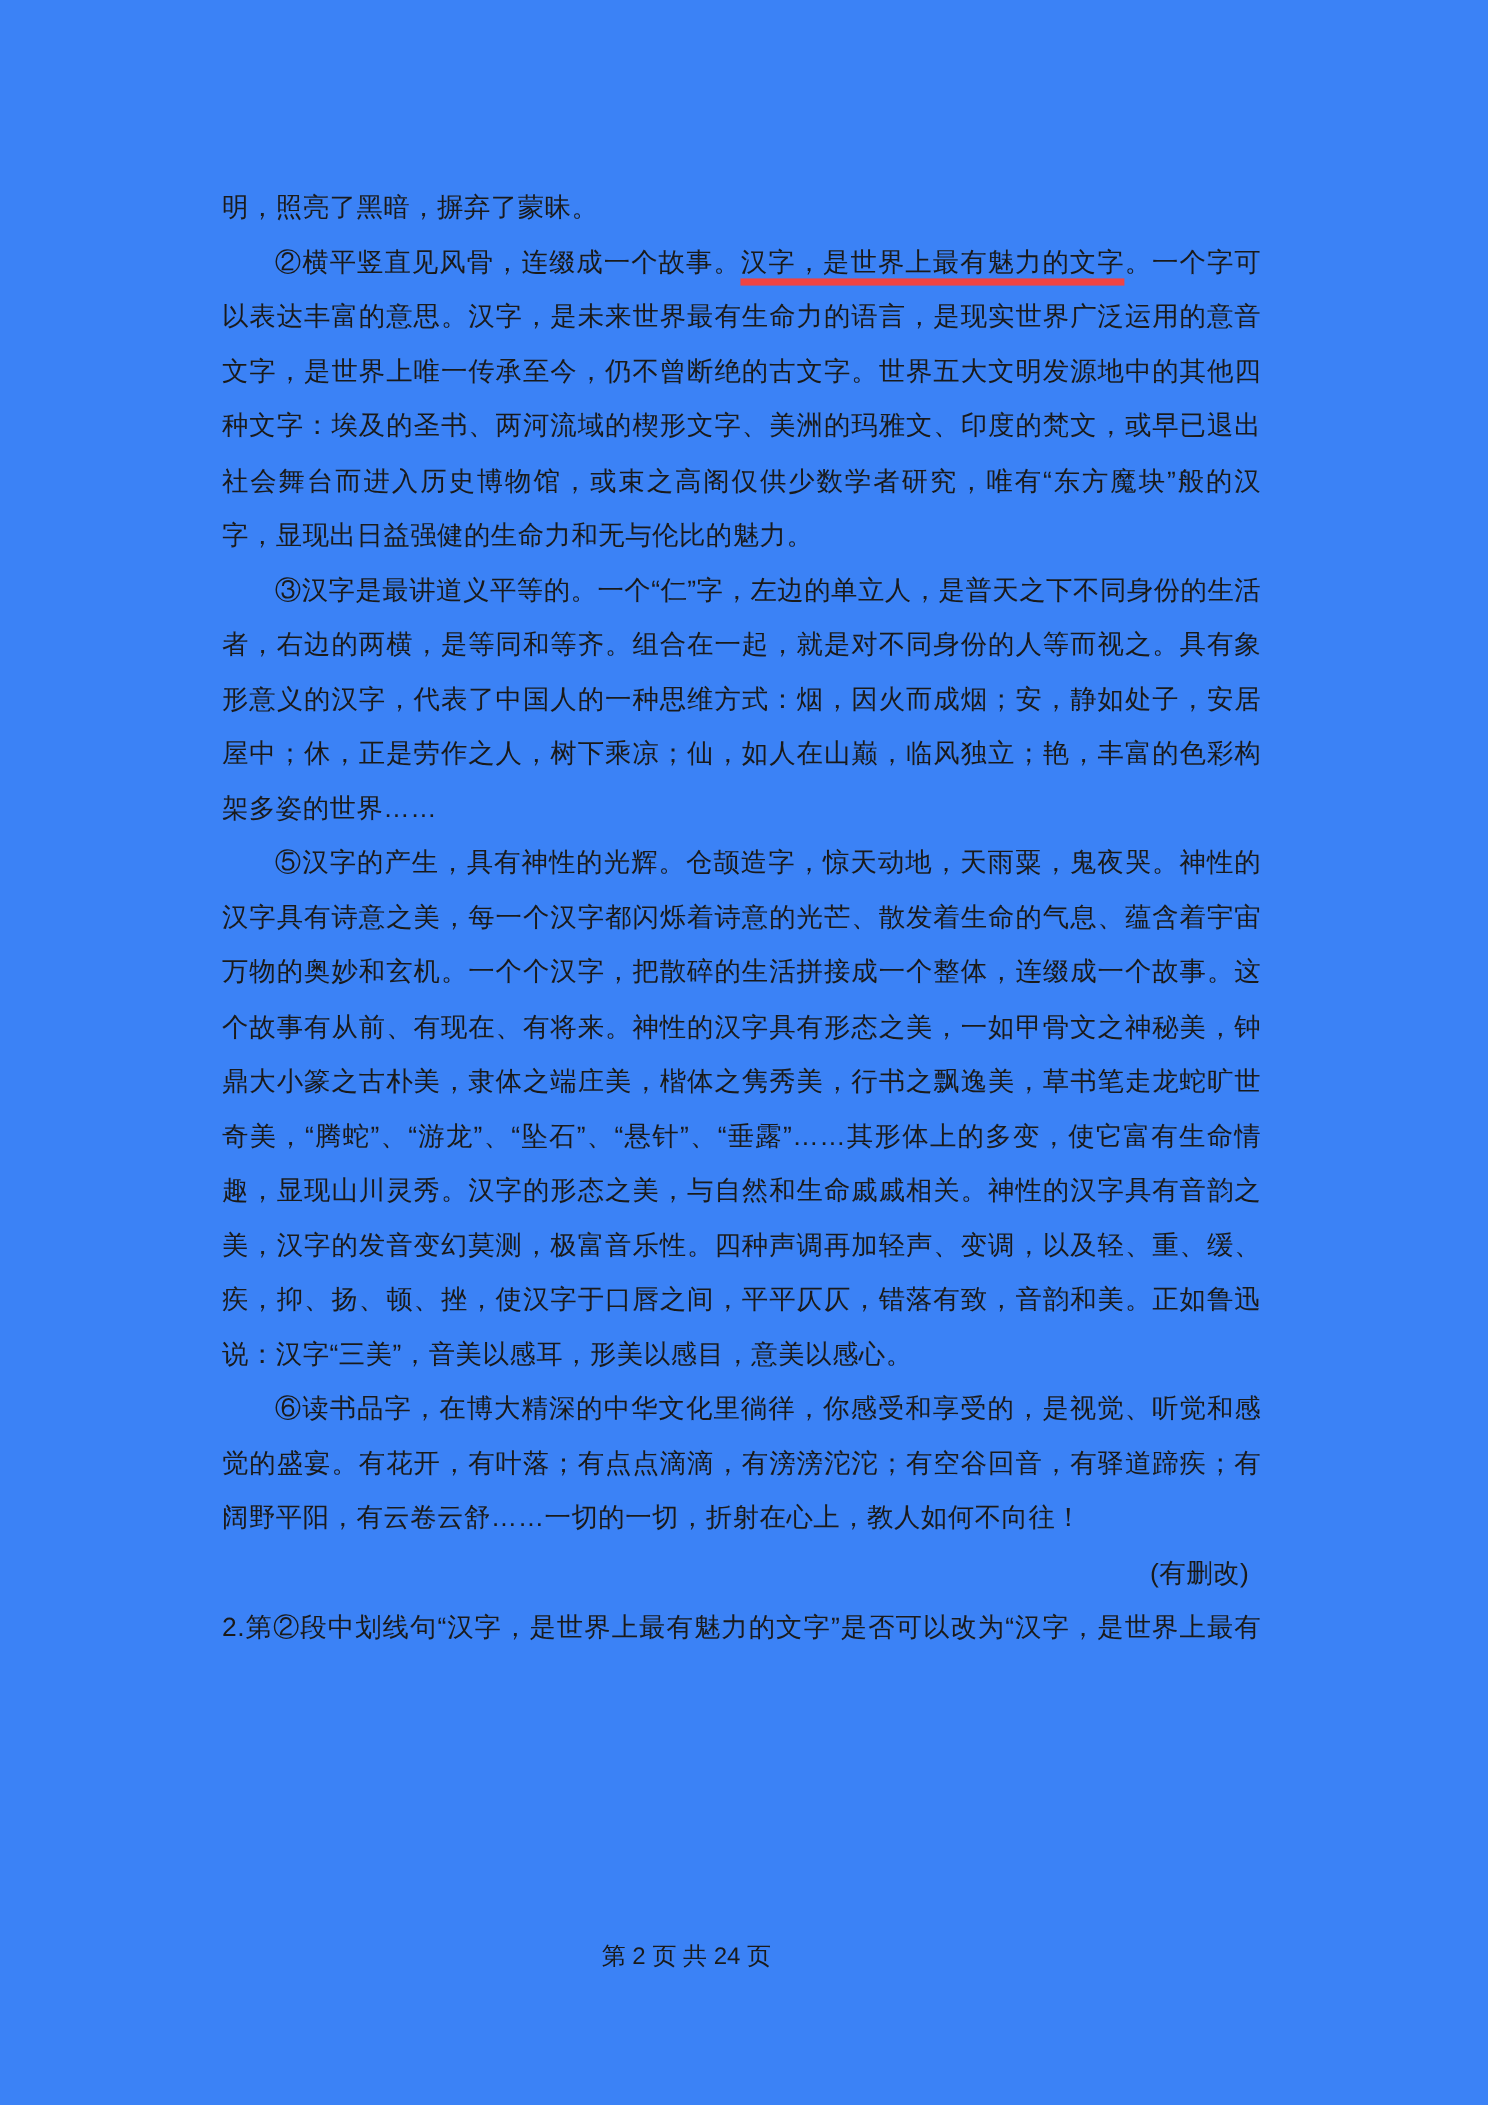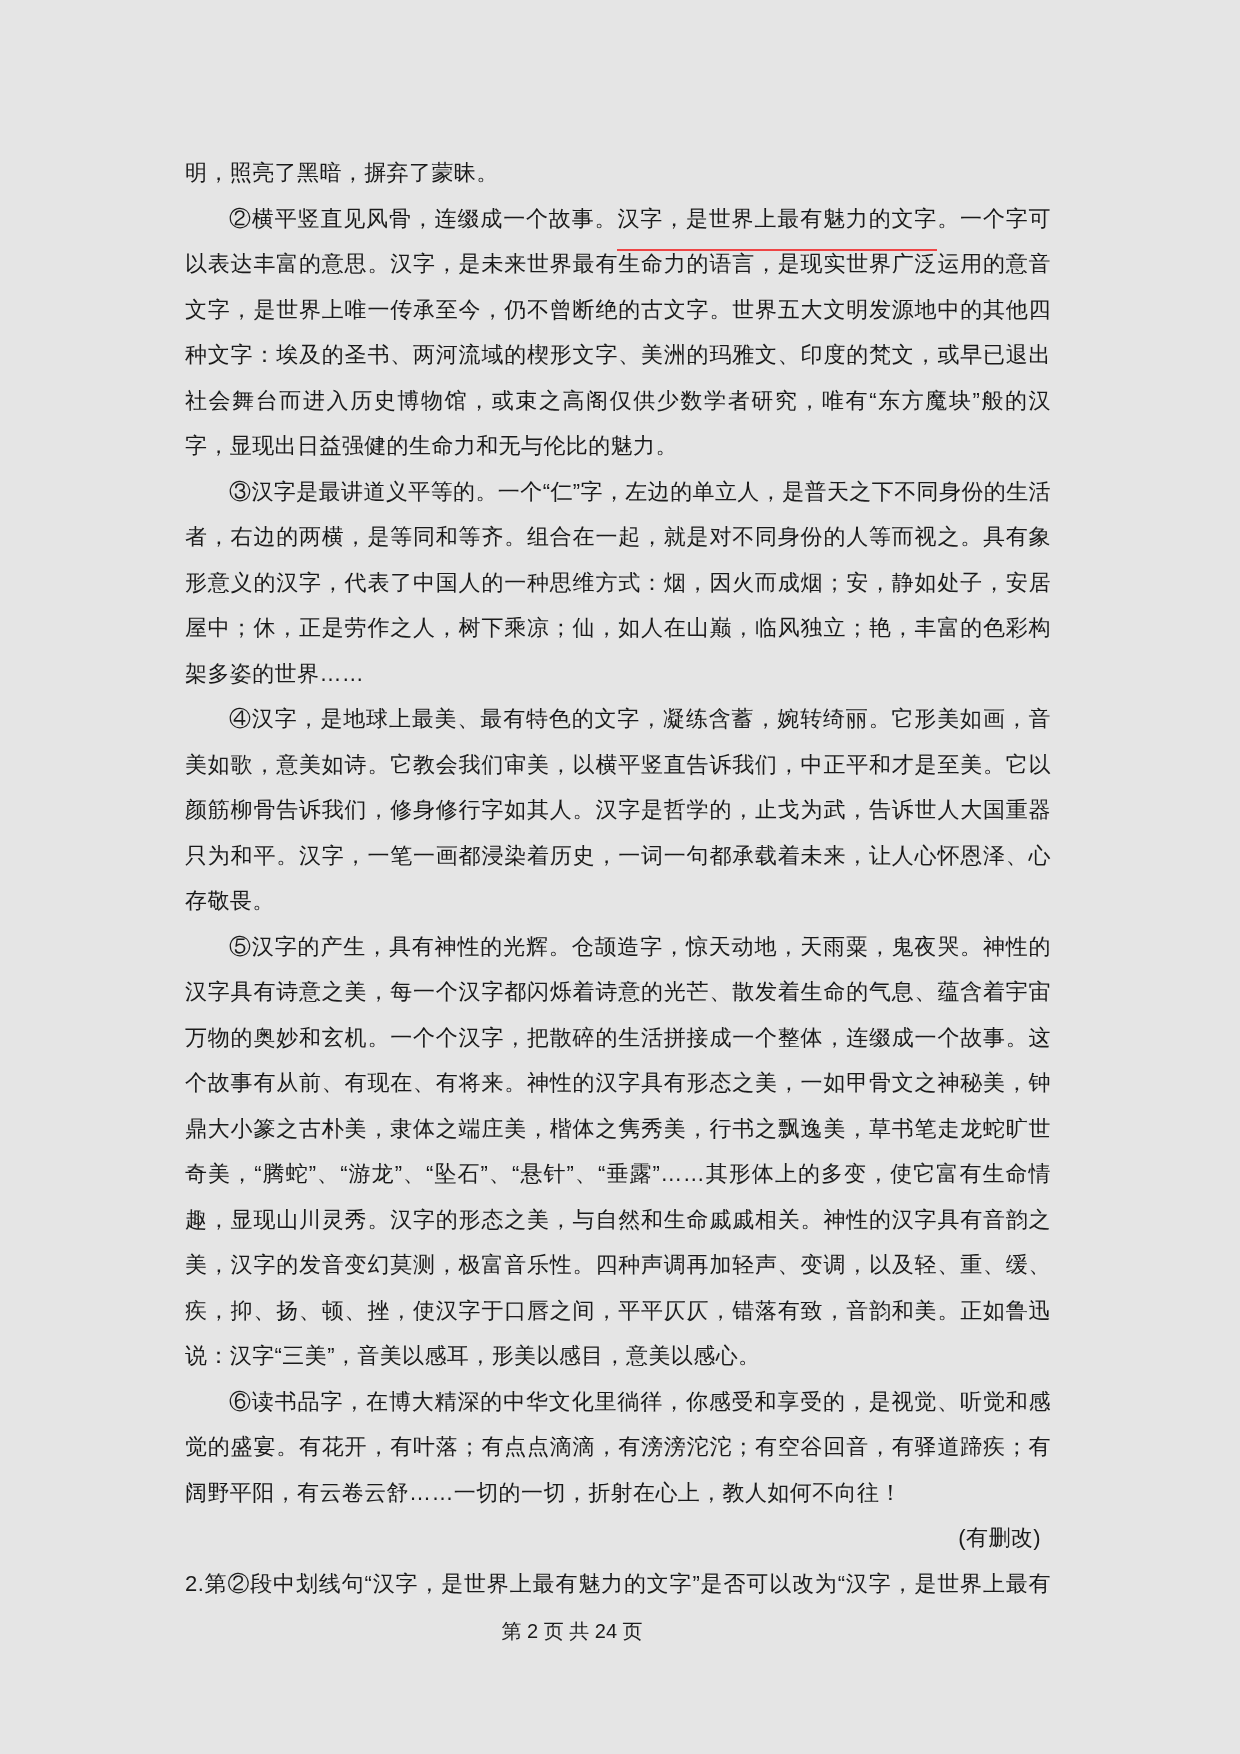--- a/index.html
+++ b/index.html
@@ -12,21 +12,21 @@
     height: 1754px;
     position: relative;
     font-family: "Liberation Sans", sans-serif;
     color: #1a1a1a;
   }
   .page {
     position: absolute;
     top: 0; left: 0;
     width: 1240px;
     height: 1754px;
-    background: #e5e5e5;
+    background: #3b82f6;
     overflow: hidden;
   }
   .text-block {
     position: absolute;
     top: 150px;
     left: 185px;
     width: 866px;
     font-size: 22px;
     line-height: 45.5px;
     letter-spacing: 0.4px;
@@ -34,22 +34,22 @@
     text-justify: inter-ideograph;
   }
   .text-block p {
     margin: 0;
     padding: 0;
   }
   p.indented {
     text-indent: 2em;
   }
   .underline {
-    border-bottom: 2px solid #ef4444;
-    padding-bottom: 18px;
+    border-bottom: 6px solid #ef4444;
+    padding-bottom: 1px;
   }
   p.attribution {
     text-align: right;
     text-align-last: right;
     padding-right: 10px;
   }
   p.question {
     text-indent: 0;
   }
   p.clamp-one {
@@ -73,21 +73,20 @@
 <div class="page">
 
   <div class="text-block">
 
     <p>明，照亮了黑暗，摒弃了蒙昧。</p>
 
     <p class="indented"><span>②横平竖直见风骨，连缀成一个故事。</span><span class="underline">汉字，是世界上最有魅力的文字</span><span>。一个字可以表达丰富的意思。汉字，是未来世界最有生命力的语言，是现实世界广泛运用的意音文字，是世界上唯一传承至今，仍不曾断绝的古文字。世界五大文明发源地中的其他四种文字：埃及的圣书、两河流域的楔形文字、美洲的玛雅文、印度的梵文，或早已退出社会舞台而进入历史博物馆，或束之高阁仅供少数学者研究，唯有“东方魔块”般的汉字，显现出日益强健的生命力和无与伦比的魅力。</span></p>
 
     <p class="indented">③汉字是最讲道义平等的。一个“仁”字，左边的单立人，是普天之下不同身份的生活者，右边的两横，是等同和等齐。组合在一起，就是对不同身份的人等而视之。具有象形意义的汉字，代表了中国人的一种思维方式：烟，因火而成烟；安，静如处子，安居屋中；休，正是劳作之人，树下乘凉；仙，如人在山巅，临风独立；艳，丰富的色彩构架多姿的世界……</p>
 
-    <p class="indented">④汉字，是地球上最美、最有特色的文字，凝练含蓄，婉转绮丽。它形美如画，音美如歌，意美如诗。它教会我们审美，以横平竖直告诉我们，中正平和才是至美。它以颜筋柳骨告诉我们，修身修行字如其人。汉字是哲学的，止戈为武，告诉世人大国重器只为和平。汉字，一笔一画都浸染着历史，一词一句都承载着未来，让人心怀恩泽、心存敬畏。</p>
 
     <p class="indented">⑤汉字的产生，具有神性的光辉。仓颉造字，惊天动地，天雨粟，鬼夜哭。神性的汉字具有诗意之美，每一个汉字都闪烁着诗意的光芒、散发着生命的气息、蕴含着宇宙万物的奥妙和玄机。一个个汉字，把散碎的生活拼接成一个整体，连缀成一个故事。这个故事有从前、有现在、有将来。神性的汉字具有形态之美，一如甲骨文之神秘美，钟鼎大小篆之古朴美，隶体之端庄美，楷体之隽秀美，行书之飘逸美，草书笔走龙蛇旷世奇美，“腾蛇”、“游龙”、“坠石”、“悬针”、“垂露”……其形体上的多变，使它富有生命情趣，显现山川灵秀。汉字的形态之美，与自然和生命戚戚相关。神性的汉字具有音韵之美，汉字的发音变幻莫测，极富音乐性。四种声调再加轻声、变调，以及轻、重、缓、疾，抑、扬、顿、挫，使汉字于口唇之间，平平仄仄，错落有致，音韵和美。正如鲁迅说：汉字“三美”，音美以感耳，形美以感目，意美以感心。</p>
 
     <p class="indented">⑥读书品字，在博大精深的中华文化里徜徉，你感受和享受的，是视觉、听觉和感觉的盛宴。有花开，有叶落；有点点滴滴，有滂滂沱沱；有空谷回音，有驿道蹄疾；有阔野平阳，有云卷云舒……一切的一切，折射在心上，教人如何不向往！</p>
 
     <p class="attribution">(有删改)</p>
 
 
     <p class="question clamp-one">2.第②段中划线句“汉字，是世界上最有魅力的文字”是否可以改为“汉字，是世界上最有魅</p>
 

